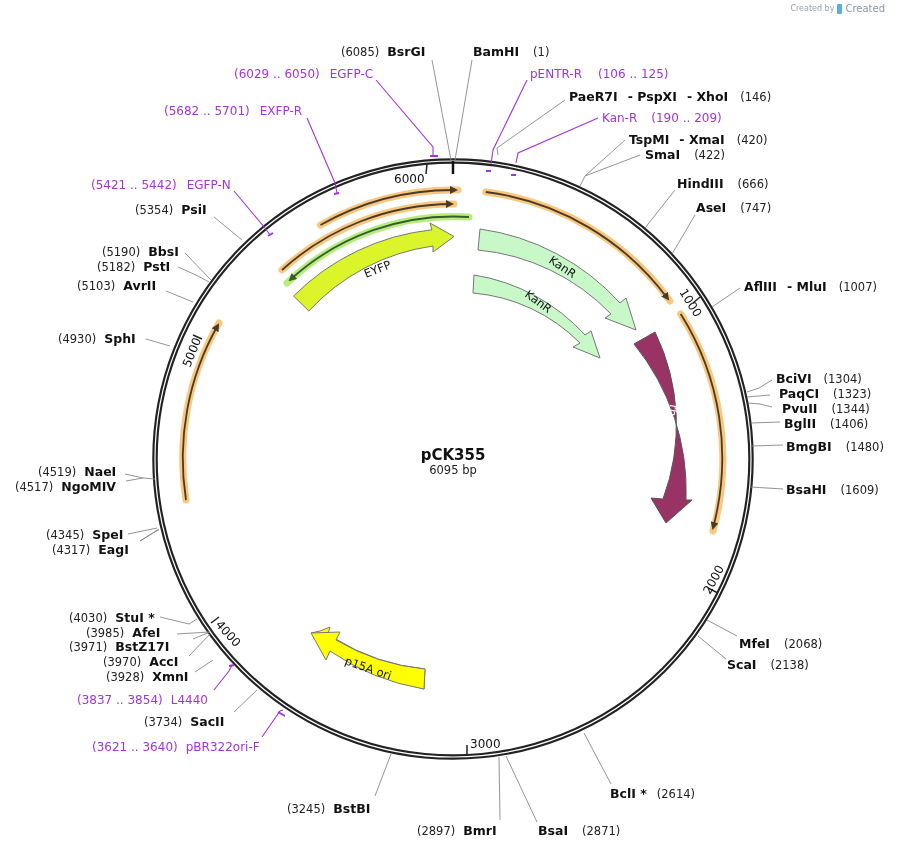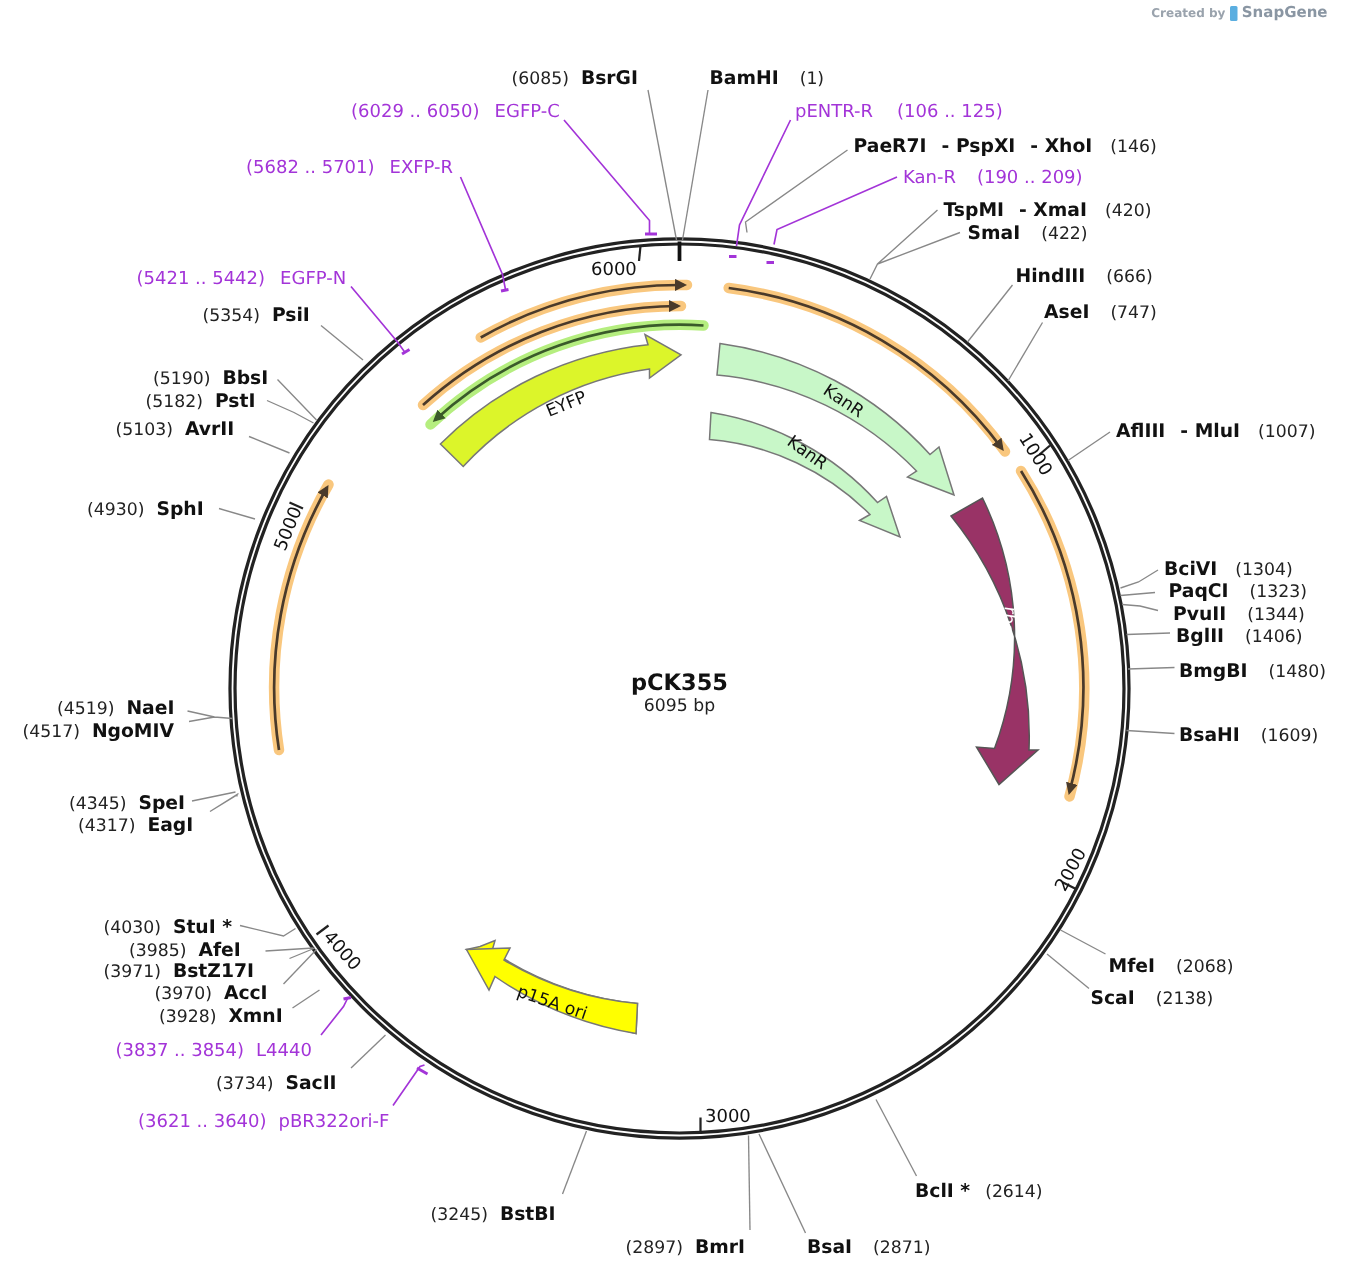--- a/index.html
+++ b/index.html
@@ -5,31 +5,31 @@
   html, body { margin: 0; padding: 0; background: #ffffff; }
   body { width: 899px; height: 850px; position: relative; overflow: hidden;
          font-family: "DejaVu Sans", "Liberation Sans", sans-serif; }
   #map { position: absolute; left: 0; top: 0; }
   .site-name { font-weight: bold; font-size: 12.5px; fill: #111; }
   .site-pos { font-size: 11.5px; fill: #222; }
   .primer-text { font-size: 12px; fill: #a334d8; }
   .tick-label { font-size: 12px; fill: #111; }
   .feat-label { font-size: 11.5px; }
   #watermark { position: absolute; right: 14px; top: 3px; font-size: 8px; color: #9aa3ad;
-               display: flex; align-items: center; gap: 3px; font-weight: bold; }
+               display: flex; align-items: center; gap: 3px; }
   #watermark .brand { font-size: 10px; color: #8a96a3; }
   #watermark .logo { display:inline-block; width:5px; height:10px; background:#5aaee0; border-radius:1px; }
 </style>
 </head>
 <body>
 
 <div id="watermark">
   <span>Created by</span>
   <span class="logo"></span>
-  <span class="brand">SnapGene</span>
+  <span class="brand">Created</span>
 </div>
 
 <svg id="map" width="899" height="850" viewBox="0 0 899 850" xmlns="http://www.w3.org/2000/svg">
   <defs>
     <marker id="ah" markerWidth="8" markerHeight="8" refX="6" refY="4" orient="auto" markerUnits="userSpaceOnUse">
       <path d="M0,0 L8,4 L0,8 Z" fill="#4a3a2a"></path>
     </marker>
     <marker id="ahg" markerWidth="8" markerHeight="8" refX="6" refY="4" orient="auto" markerUnits="userSpaceOnUse">
       <path d="M0,0 L8,4 L0,8 Z" fill="#3a5a2a"></path>
     </marker>

